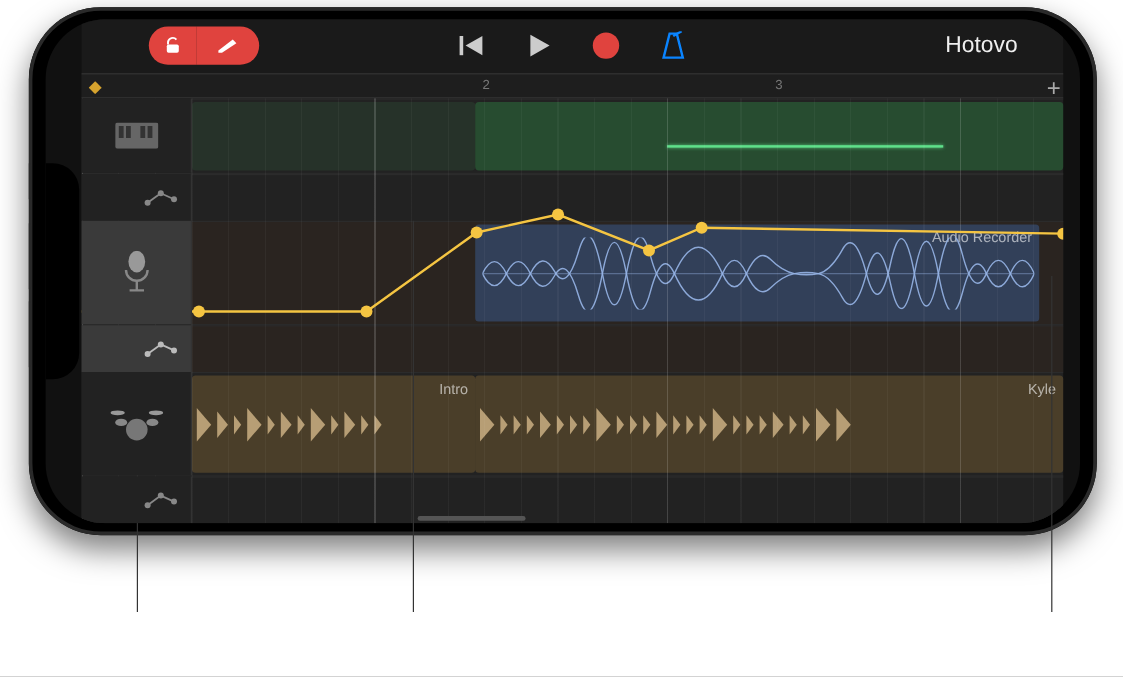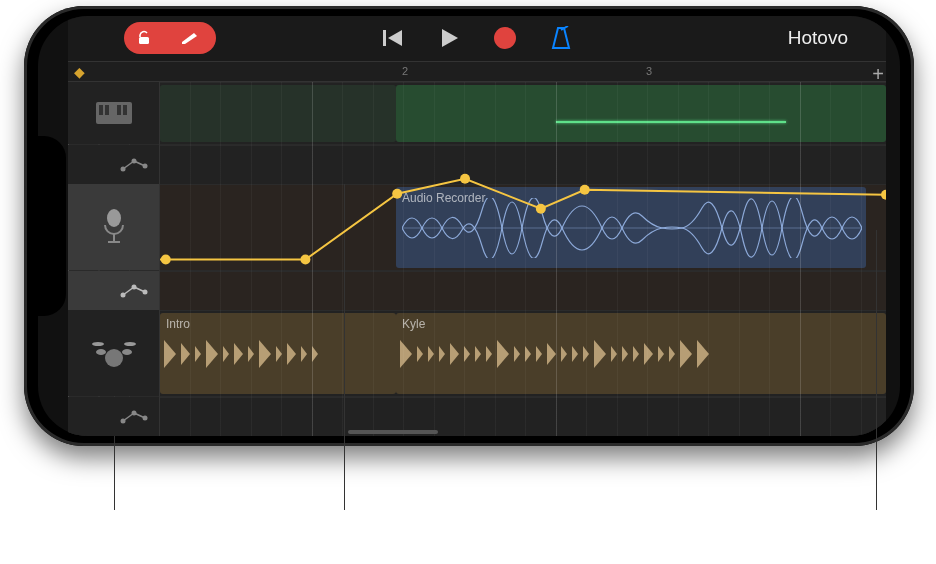--- a/index.html
+++ b/index.html
@@ -13,20 +13,21 @@
   .phone-frame {
     position: absolute;
     left: 24px;
     top: 6px;
     width: 890px;
     height: 440px;
     border-radius: 60px;
     background: #000;
     box-shadow: 0 12px 25px rgba(0,0,0,0.5), inset 0 0 0 3px #2a2a2a;
     overflow: hidden;
+    text-align: right;
   }
   .phone-inner {
     position: absolute;
     left: 14px; right: 14px; top: 10px; bottom: 10px;
     border-radius: 50px;
     overflow: hidden;
     background: #111;
   }
   .notch {
     position: absolute;

